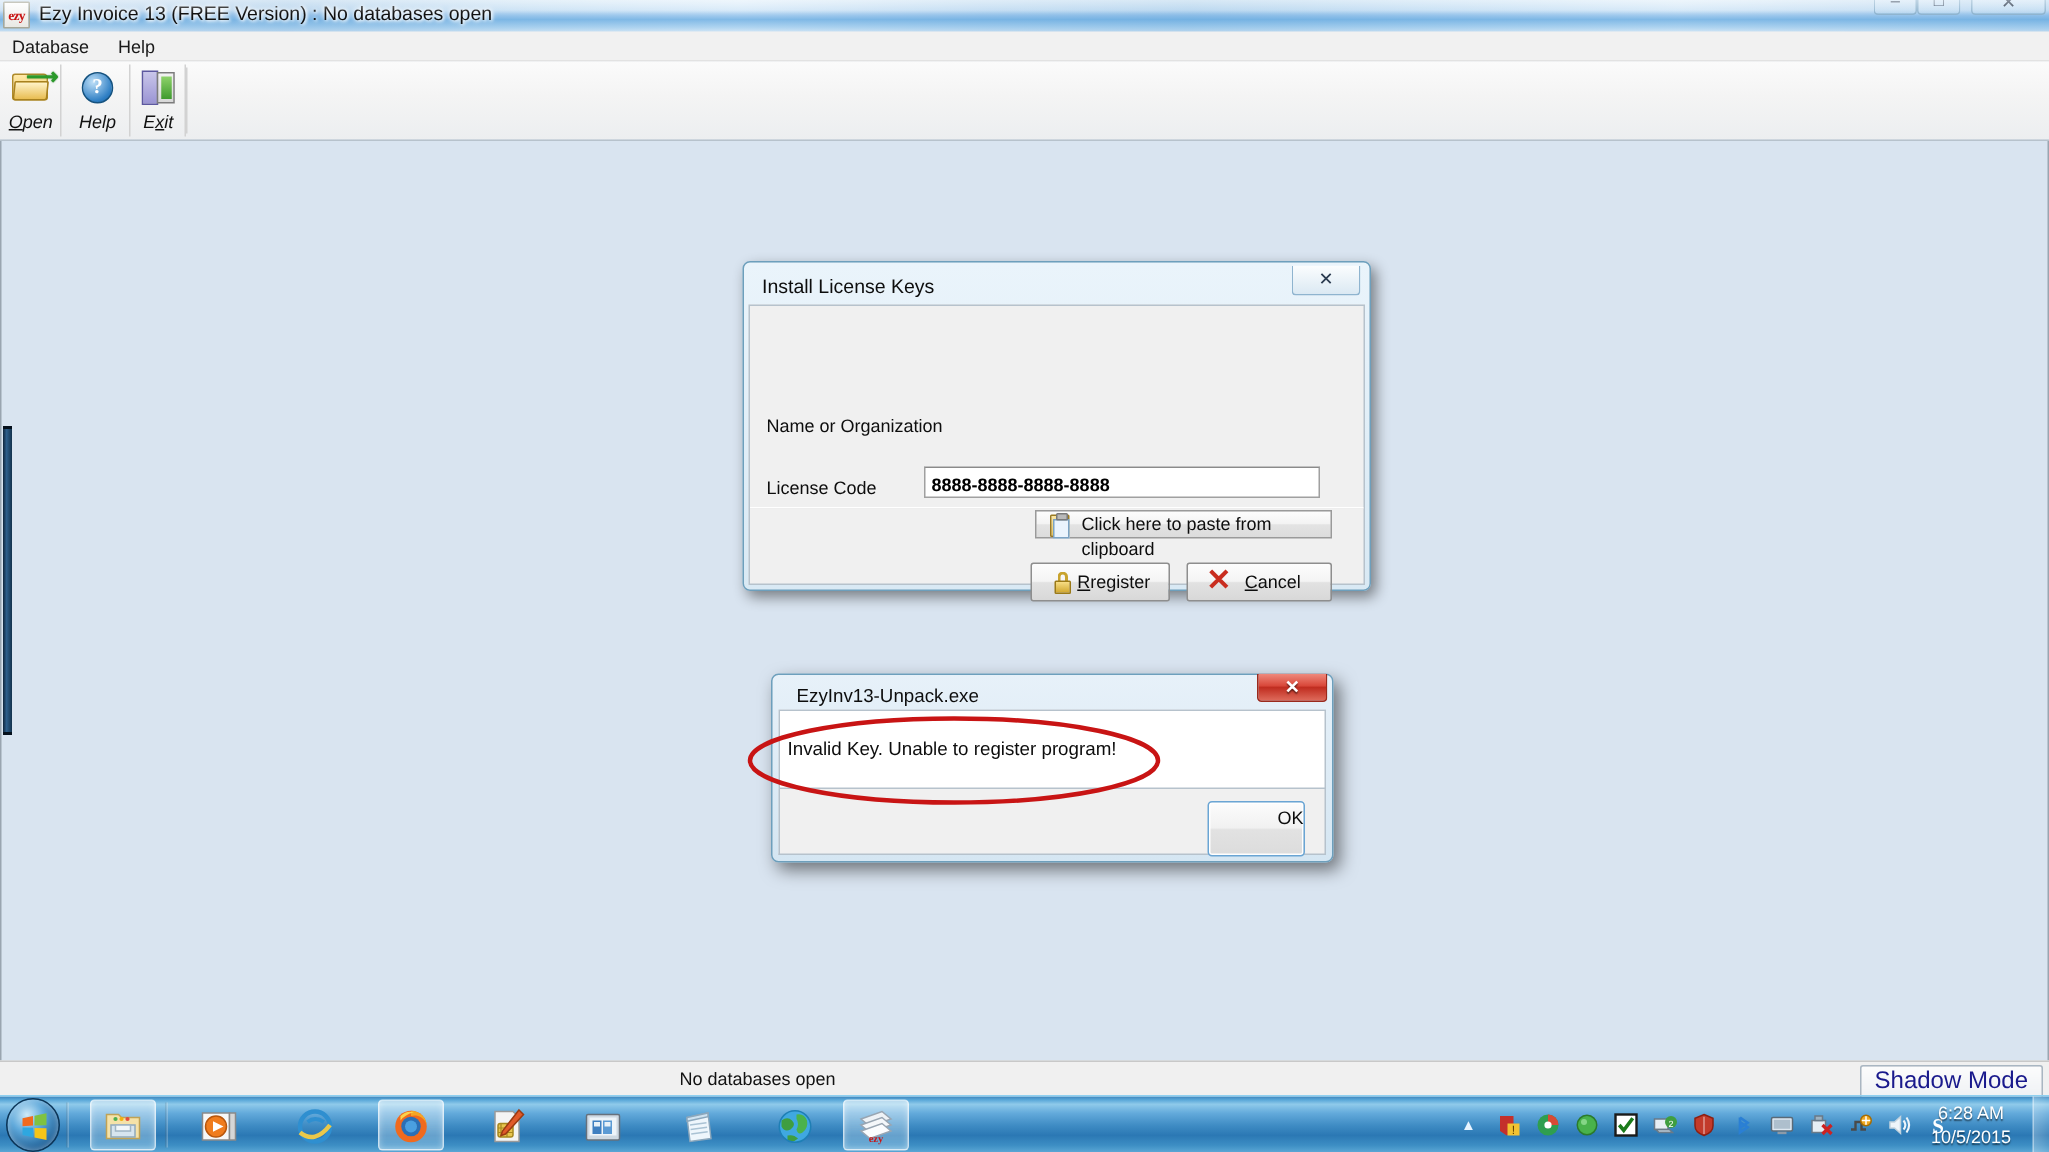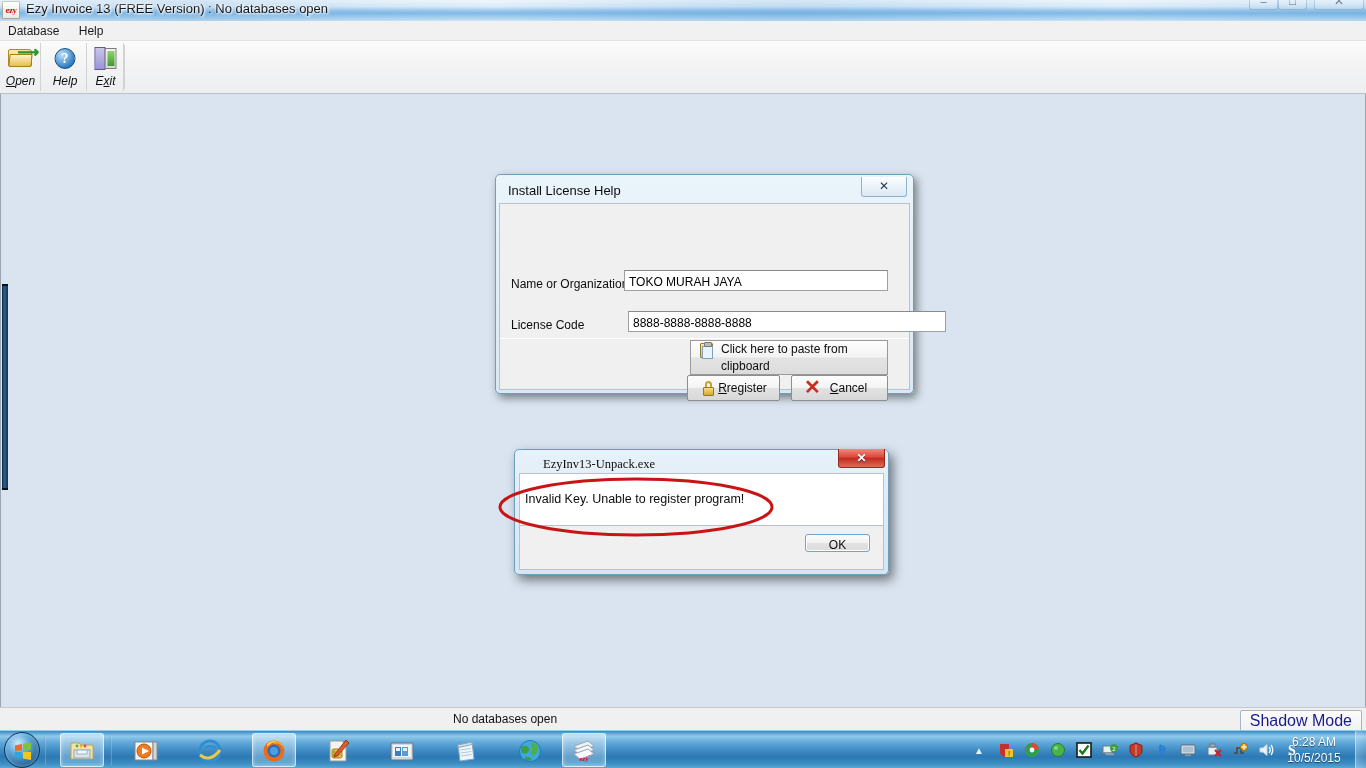--- a/index.html
+++ b/index.html
@@ -198,23 +198,23 @@
     background: #ffffff;
     border: 1px solid #a0a0a0;
     border-top-color: #8a8a8a;
     font-size: 12px; color: #000;
     padding: 2px 0 0 4px;
     font-family: "Liberation Sans", sans-serif;
   }
   #lbl-name { left: 11px; top: 73px; }
   #in-name  { left: 124px; top: 66px; width: 264px; }
   #lbl-code { left: 11px; top: 114px; }
-  #in-code  { left: 128px; top: 107px; width: 318px; }
+  #in-code  { left: 116px; top: 107px; width: 264px; font-weight: bold; }
   #paste-btn {
-    position: absolute; left: 190px; top: 136px; width: 198px; height: 35px;
+    position: absolute; left: 190px; top: 136px; width: 198px; height: 19px;
     background: linear-gradient(to bottom, #fdfdfd 0%, #f3f3f3 48%, #e3e3e3 52%, #dcdcdc 100%);
     border: 1px solid #9a9a9a;
     font-size: 12px; color: #0d0d0d;
     text-align: left; padding-left: 30px; line-height: 17px;
   }
   .ico-clip {
     position: absolute; left: 9px; top: 2px; width: 13px; height: 15px;
     background: linear-gradient(#fbe7a5, #e7c45c);
     border: 1px solid #9a7a22; border-radius: 1px;
   }
@@ -265,22 +265,22 @@
   #error-dialog {
     position: absolute; left: 514px; top: 449px; width: 375px; height: 126px;
     background: linear-gradient(to bottom, #e7f1f9, #d5e6f2);
     border: 1px solid #6d9fbc;
     border-radius: 5px;
     box-shadow: 4px 5px 11px rgba(0,0,0,0.5);
     padding: 4px;
   }
   #error-titlebar { position: relative; height: 22px; }
   #error-title {
-    position: absolute; left: 24px; top: 3px;
-    font-size: 12.5px; color: #0d0d0d; font-family: Liberation Serif, serif;
+    position: absolute; left: 12px; top: 3px;
+    font-size: 12.5px; color: #0d0d0d;
   }
   #error-close {
     position: absolute; right: -1px; top: -5px; width: 47px; height: 19px;
     background: linear-gradient(to bottom, #f08b7e 0%, #d9483a 45%, #c02d20 52%, #de6a5b 100%);
     border: 1px solid #9a2a1d; border-top: none;
     border-radius: 0 0 3px 3px;
     color: #ffffff; font-size: 12px; font-weight: bold;
     text-align: center; line-height: 18px;
     text-shadow: 0 1px 1px rgba(0,0,0,.5);
   }
@@ -292,27 +292,27 @@
   #error-message {
     position: absolute; left: 5px; top: 18px;
     font-size: 12.5px; color: #0d0d0d;
   }
   #error-btnarea {
     position: absolute; left: 4px; top: 76px; right: 4px; bottom: 4px;
     background: #f0f0f0;
     border: 1px solid #b6c2cc; border-top: none;
   }
   #btn-ok {
-    position: absolute; right: 13px; top: 8px; width: 65px; height: 18px;
+    position: absolute; right: 13px; top: 8px; width: 65px; height: 37px;
     background: linear-gradient(to bottom, #fcfcfc 0%, #f1f1f1 48%, #e2e2e2 52%, #dcdcdc 100%);
     border: 1px solid #6aa5d4;
     border-radius: 3px;
     box-shadow: inset 0 0 0 1px #ffffff;
     font-size: 12px; color: #0d0d0d;
-    text-align: center; line-height: 21px;
+    text-align: right; line-height: 21px;
   }
 
   
   #red-ellipse {
     position: absolute; left: 497px; top: 476px;
     width: 278px; height: 62px;
     pointer-events: none;
   }
   #red-ellipse ellipse {
     fill: none; stroke: #c81414; stroke-width: 3;
@@ -423,29 +423,28 @@
   </div>
 
   <div id="status-bar">
     <div id="status-text">No databases open</div>
     <div id="shadow-mode">Shadow Mode</div>
   </div>
 </div>
 
 <div id="license-dialog">
   <div id="license-titlebar">
-    <div id="license-title">Install License Help</div>
+    <div id="license-title">Install License Keys</div>
     <div id="license-close">
       <span>✕</span>
     </div>
   </div>
   <div id="license-body">
     <div id="license-fields">
       <div class="lbl" id="lbl-name">Name or Organization</div>
-      <input class="txt" id="in-name" type="text" value="TOKO MURAH JAYA" style="">
       <div class="lbl" id="lbl-code">License Code</div>
       <input class="txt" id="in-code" type="text" value="8888-8888-8888-8888" style="">
       <div id="paste-btn">
         <span class="ico-clip"></span>
         <span>Click here to paste from clipboard</span>
       </div>
     </div>
     <div id="license-sep"></div>
     <div class="dlg-btn" id="btn-register">
       <span class="ico-lock">

